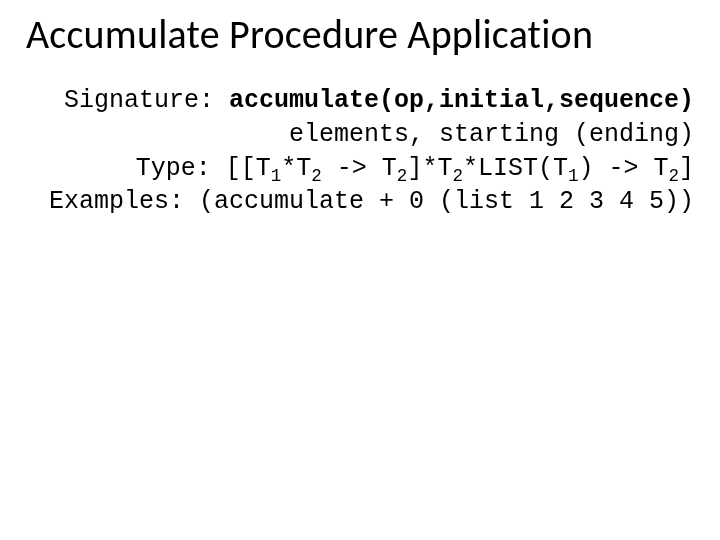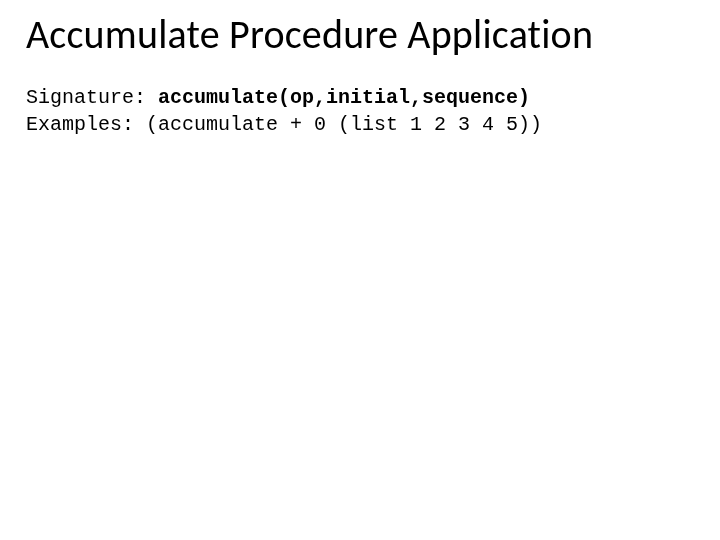--- a/index.html
+++ b/index.html
@@ -19,23 +19,24 @@
   }
   .title {
     font-size: 40px;
     font-weight: 400;
     letter-spacing: 0.2px;
     margin: 0 0 28px 0;
     line-height: 1.05;
   }
   .body {
     font-family: "Courier New", Courier, monospace;
-    font-size: 20px;
+    font-size: 25px;
     line-height: 1.35;
     white-space: normal;
+    text-align: right;
   }
   .body .line {
     margin: 0;
   }
   .body .indent {
     padding-left: 1.2em;
   }
   .bold {
     font-weight: bold;
   }
@@ -50,18 +51,22 @@
 
 <div class="slide">
   <h1 class="title">Accumulate Procedure Application</h1>
 
   <div class="body">
 
     <p class="line">
       <span>Signature: </span><span class="bold">accumulate(op,initial,sequence)</span>
     </p>
 
+    <p class="line indent">elements, starting (ending)</p>
 
+    <p class="line">
+      <span>Type: [[T</span><sub>1</sub><span>*T</span><sub>2</sub><span> -&gt; T</span><sub>2</sub><span>]*T</span><sub>2</sub><span>*LIST(T</span><sub>1</sub><span>) -&gt; T</span><sub>2</sub><span>]</span>
+    </p>
 
     <p class="line">Examples: (accumulate + 0 (list 1 2 3 4 5))</p>
 
   </div>
 </div>
 
 </body></html>

